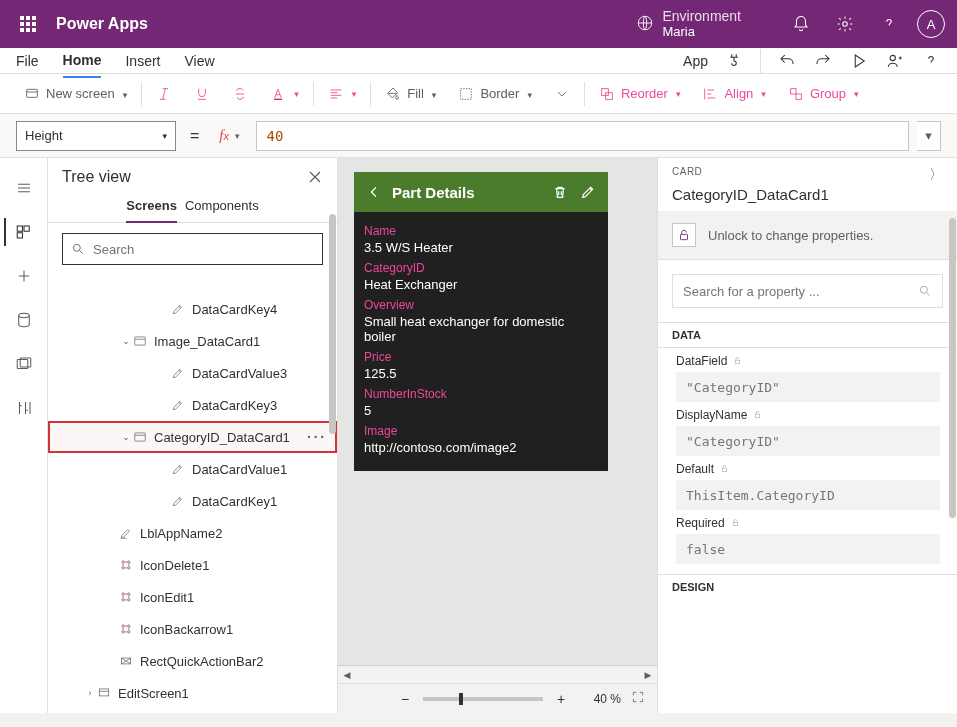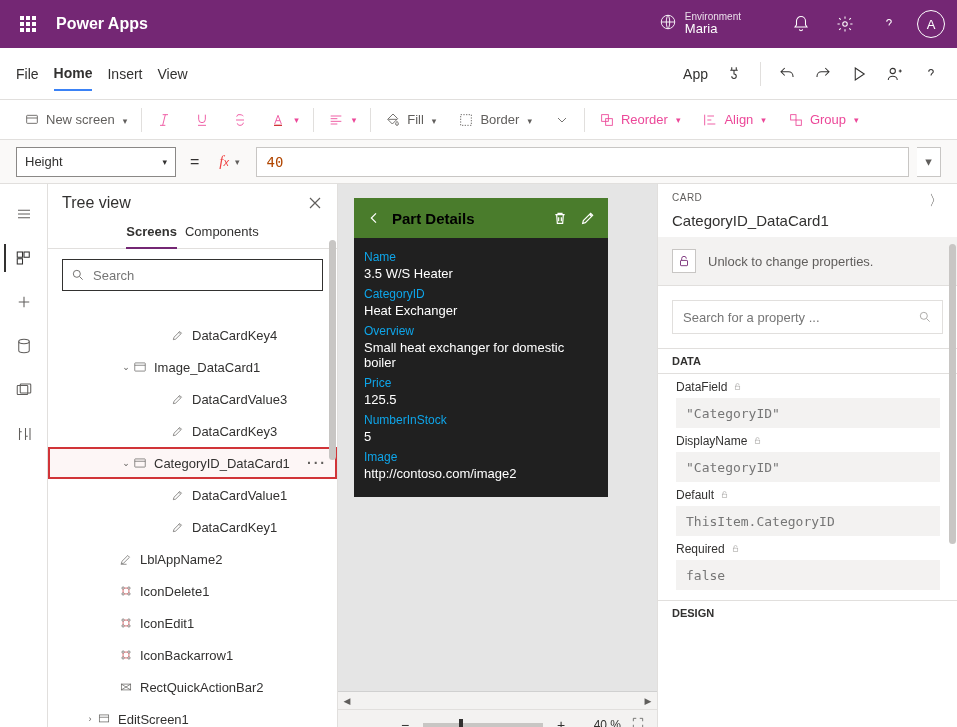--- a/index.html
+++ b/index.html
@@ -8,29 +8,29 @@
   
   .titlebar { height: 48px; background: #742774; color: #fff; display: flex; align-items: center; padding: 0 12px; }
   .waffle { width: 32px; height: 32px; display:flex; align-items:center; justify-content:center; cursor:pointer; }
   .waffle-grid { display:grid; grid-template-columns:repeat(3,4px); grid-template-rows:repeat(3,4px); gap:2px; }
   .waffle-grid span { background:#fff; width:4px; height:4px; }
   .app-title { font-size:16px; font-weight:600; margin-left:12px; }
   .titlebar-spacer { flex:1; }
   .env { display:flex; align-items:center; gap:8px; margin-right:40px;}
   .env-icon svg { width:18px; height:18px; fill:none; stroke:#fff; stroke-width:1.2; }
   .env-text { display:flex; flex-direction:column; line-height:1.1; }
-  .env-label { font-size:10px; opacity:.85; }
+  .env-label { font-size:14px; opacity:.85; }
   .env-name { font-size:13px; }
   .titlebar-actions { display:flex; align-items:center; gap:4px; }
   .tb-btn { width:40px; height:48px; display:flex; align-items:center; justify-content:center; cursor:pointer; }
   .tb-btn svg { width:18px; height:18px; fill:none; stroke:#fff; stroke-width:1.4; }
   .avatar { width:28px; height:28px; border-radius:50%; border:1px solid #fff; display:flex; align-items:center; justify-content:center; font-size:13px; margin-left:4px; }
   
   
-  .menubar { height:52px; background:#fff; border-bottom:1px solid #e1dfdd; display:flex; align-items:center; padding:0 16px; gap:15px; }
+  .menubar { height:26px; background:#fff; border-bottom:1px solid #e1dfdd; display:flex; align-items:center; padding:0 16px; gap:24px; }
   .menubar .menu-item { font-size:14px; color:#323130; cursor:pointer; padding:8px 0; }
   .menubar .menu-item.active { font-weight:700; border-bottom:2px solid #3b82f6; }
   .menubar-spacer { flex:1; }
   .menubar-right { display:flex; align-items:center; gap:16px; }
   .vline { width:1px; height:24px; background:#e1dfdd; }
   .mb-icon { width:20px; height:20px; cursor:pointer; display:flex; align-items:center; justify-content:center; }
   .mb-icon svg { width:18px; height:18px; fill:none; stroke:#323130; stroke-width:1.4; }
   
   
   .toolbar { height:40px; background:#fff; border-bottom:1px solid #e1dfdd; display:flex; align-items:center; padding:0 16px; gap:6px; color:#605e5c; }
@@ -80,24 +80,24 @@
   .tree-scrollbar { position:absolute; right:1px; top:0; bottom:0; width:10px; }
   .tree-thumb { position:absolute; right:0; top:56px; width:7px; height:220px; background:#c8c6c4; border-radius:4px; }
   
   
   .canvas-area { flex:1; background:#e5e5e5; position:relative; display:flex; flex-direction:column; }
   .canvas-scroll { flex:1; overflow:hidden; position:relative; }
   .phone-form { position:absolute; left:16px; top:14px; width:254px; background:#fff; }
   .form-header { height:40px; background:#4a7c2c; display:flex; align-items:center; padding:0 10px; gap:8px; }
   .form-header .hicon { width:20px; height:20px; display:flex; align-items:center; justify-content:center; cursor:pointer; }
   .form-header .hicon svg { width:16px; height:16px; fill:none; stroke:#fff; stroke-width:1.8; }
-  .form-title { flex:1; color:#000000; font-size:15px; font-weight:600; }
+  .form-title { flex:1; color:#ffffff; font-size:15px; font-weight:600; }
   .form-body { background:#202020; color:#fff; padding:6px 10px 16px 10px; }
   .form-field { margin-top:6px; }
-  .field-label { color:#0ea5e9; font-size:12px; }
+  .field-label { color:#ec4899; font-size:12px; }
   .field-value { color:#fff; font-size:13px; margin-top:2px; }
   
   .canvas-scrollbar-h { height:18px; display:flex; align-items:center; border-top:1px solid #d0d0d0; background:#f3f2f1;}
   .sb-btn { width:18px; height:18px; display:flex; align-items:center; justify-content:center; font-size:9px; color:#605e5c; cursor:pointer;}
   .sb-track { flex:1; height:18px; position:relative; }
   
   .zoom-controls { height:30px; display:flex; align-items:center; justify-content:flex-end; gap:10px; padding:0 12px; background:#f3f2f1; border-top:1px solid #e1dfdd;}
   .zoom-slider { width:120px; height:4px; background:#c8c6c4; position:relative; }
   .zoom-slider-thumb { position:absolute; top:-4px; left:36px; width:4px; height:12px; background:#323130; }
   .zoom-btn { cursor:pointer; font-size:14px; width:16px; text-align:center;}

